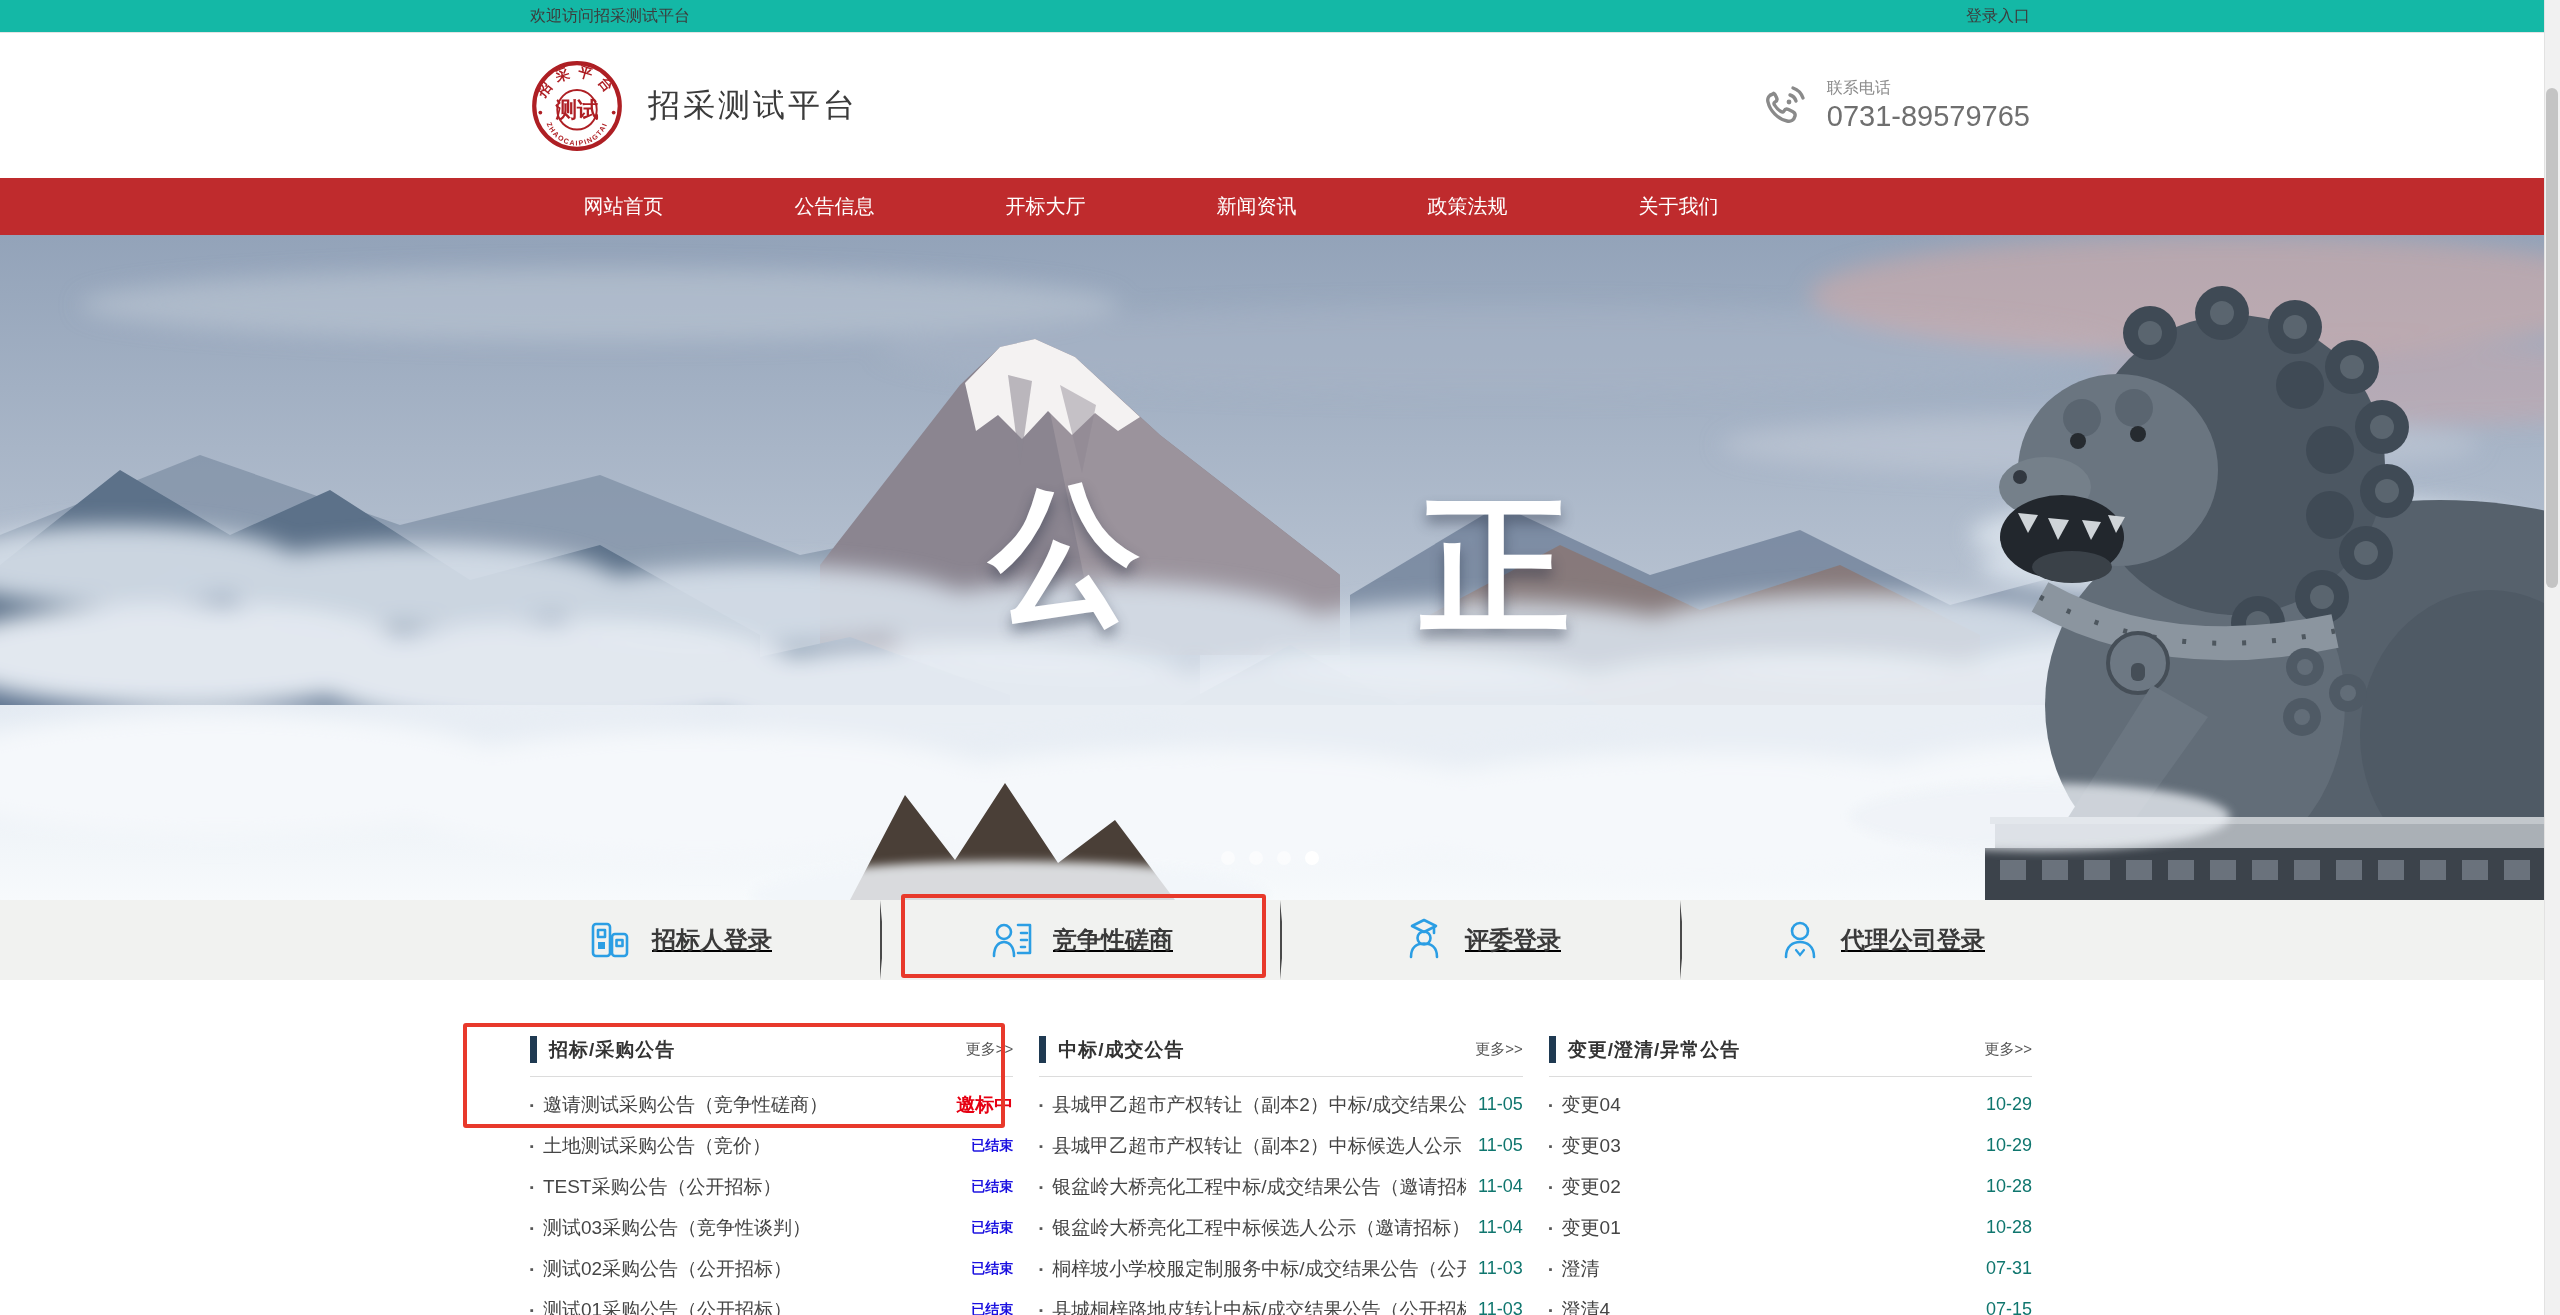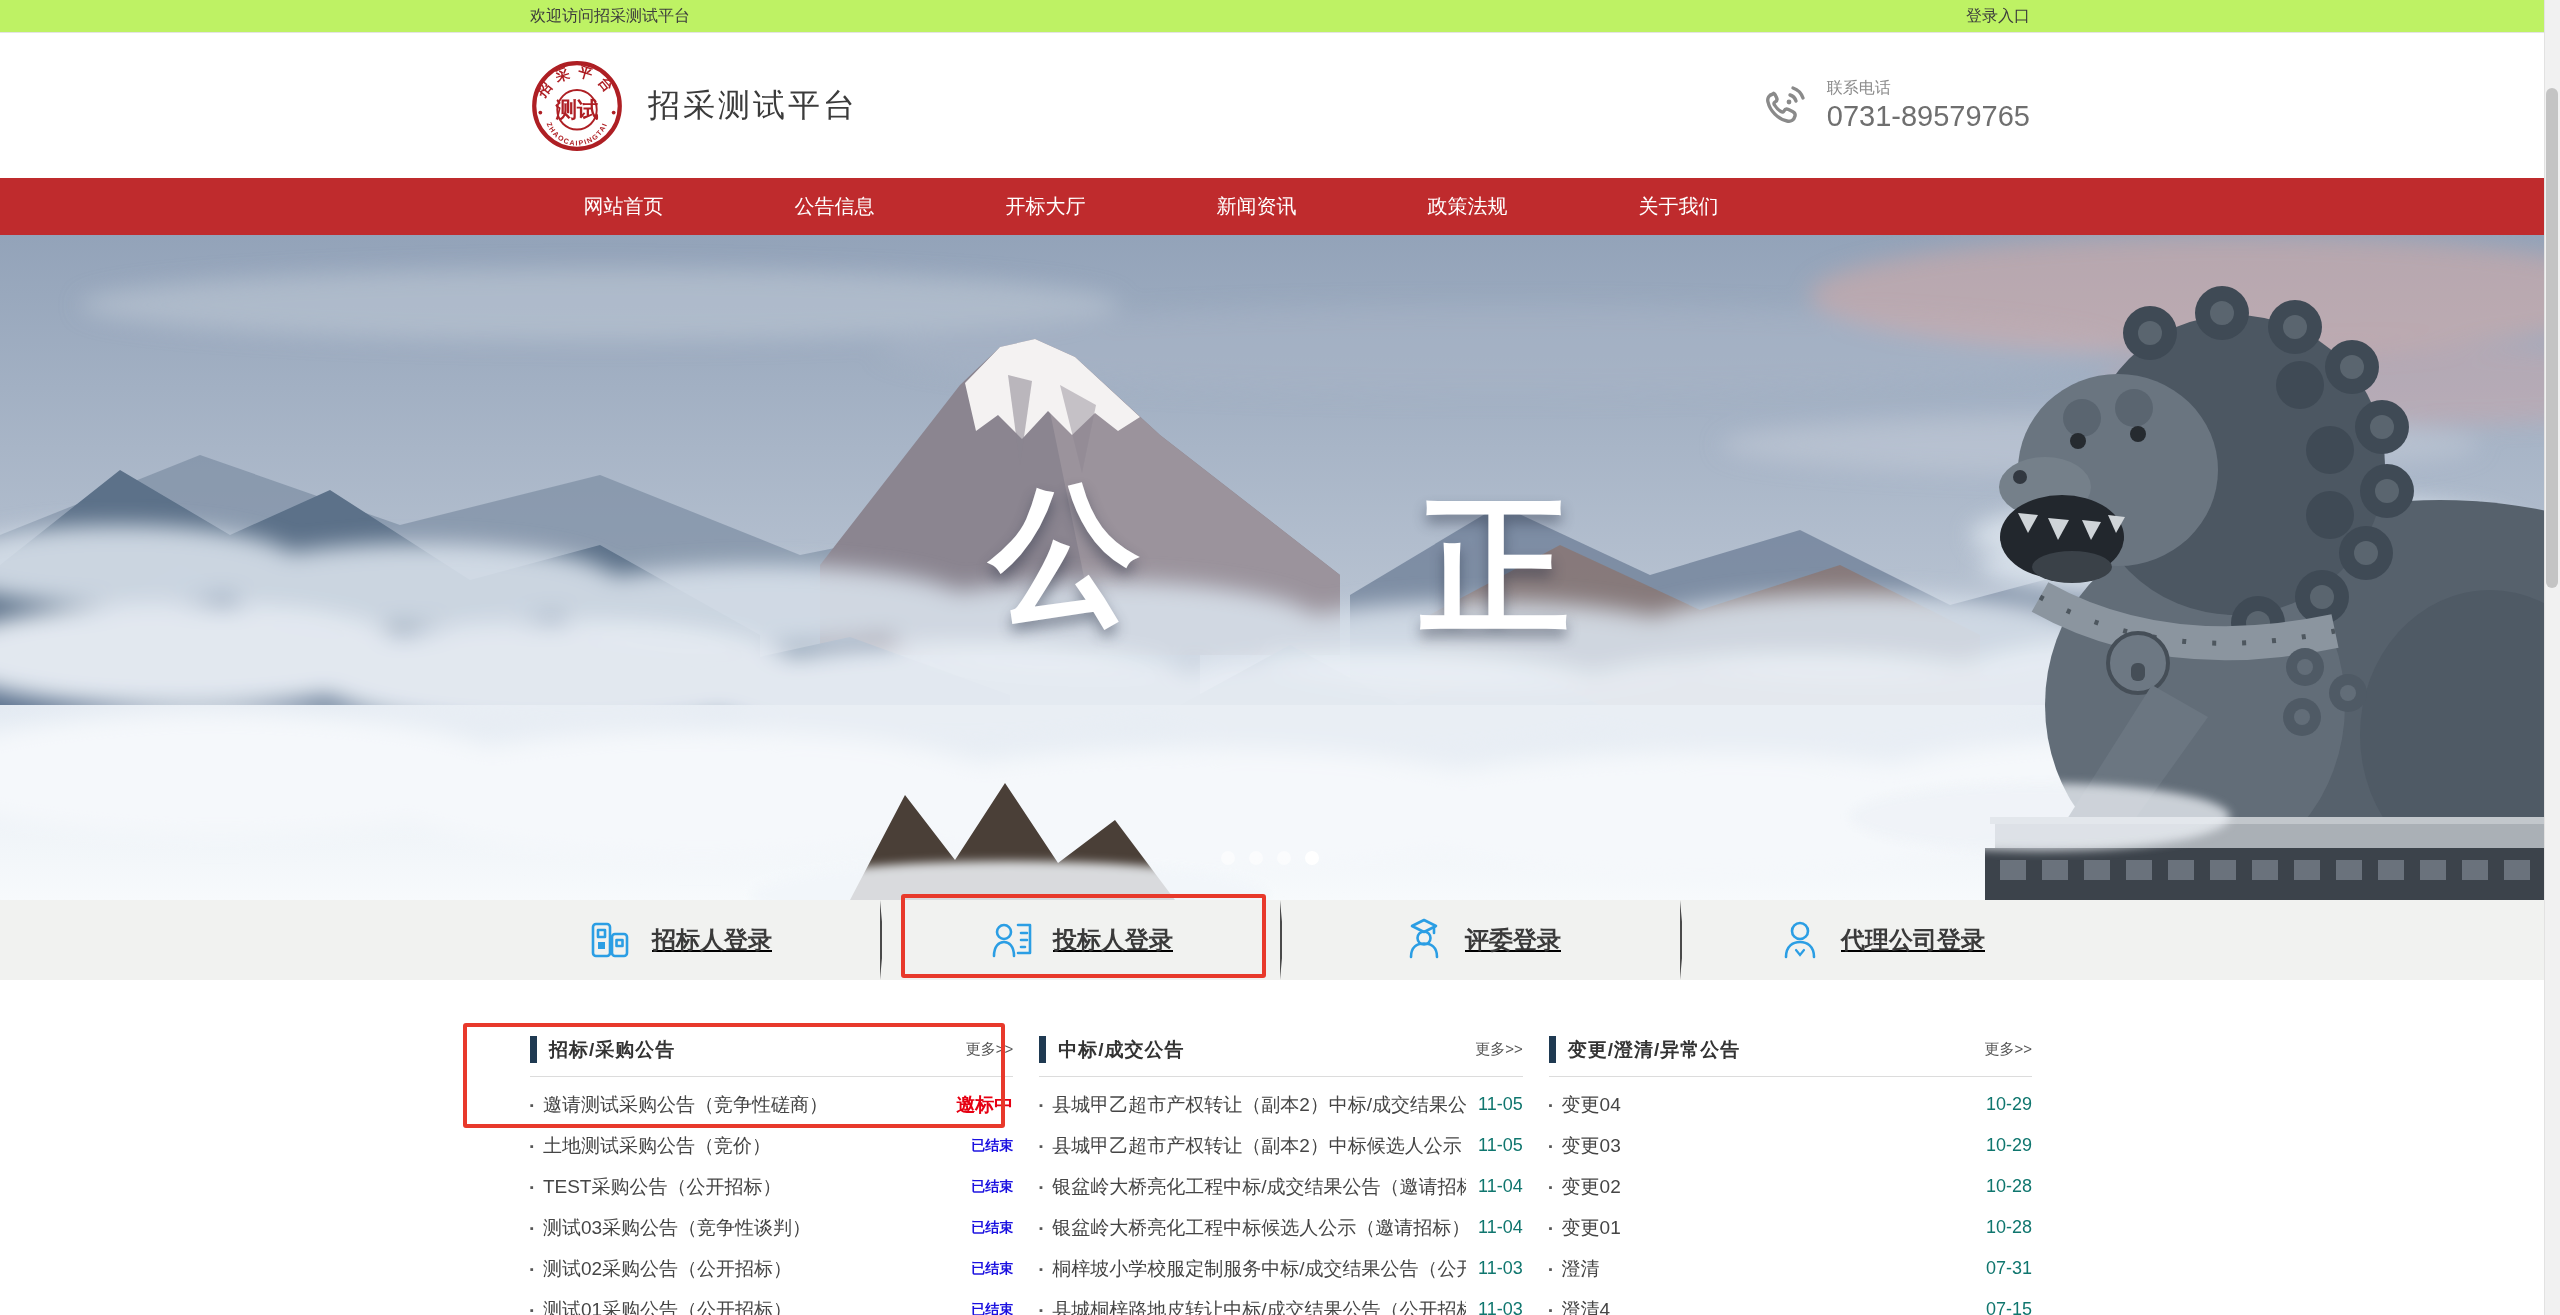--- a/index.html
+++ b/index.html
@@ -2,21 +2,21 @@
 <html><head>
 <meta charset="utf-8">
 <style>
   * { margin:0; padding:0; box-sizing:border-box; }
   html,body { width:2560px; height:1315px; overflow:hidden; background:#fff;
     font-family:"Liberation Sans", sans-serif; }
   .page { position:relative; width:2560px; height:1315px; }
 
   
   .topbar { position:absolute; left:0; top:0; width:2560px; height:33px;
-    background:#bef264; border-bottom:1px solid #e4e4e4; }
+    background:#14b8a6; border-bottom:1px solid #e4e4e4; }
   .topbar-inner { width:1500px; margin:0 auto; height:100%;
     display:flex; align-items:center; justify-content:space-between;
     font-size:16px; color:#3c3c3c; }
   .topbar-login { cursor:pointer; }
 
   
   .header { position:absolute; left:0; top:34px; width:2560px; height:144px; background:#fff; }
   .header-inner { width:1500px; margin:0 auto; height:100%;
     display:flex; align-items:center; }
   .brand { display:flex; align-items:center; gap:24px; }
@@ -335,21 +335,21 @@
         </svg>
         <span class="login-label">招标人登录</span>
       </div>
       <div class="login-cell">
         <svg class="login-icon" viewBox="0 0 46 46" fill="none" stroke="#2b9ee4" stroke-width="2.6" stroke-linecap="round" stroke-linejoin="round">
           <circle cx="15" cy="15" r="7"></circle>
           <path d="M5,39 c0,-10 5,-14 10,-14 s10,4 10,14"></path>
           <path d="M29,8 h12 v28 h-12"></path>
           <path d="M32,16 h6 M32,23 h6 M32,30 h4"></path>
         </svg>
-        <span class="login-label">投标人登录</span>
+        <span class="login-label">竞争性磋商</span>
       </div>
       <div class="login-cell">
         <svg class="login-icon" viewBox="0 0 46 46" fill="none" stroke="#2b9ee4" stroke-width="2.6" stroke-linecap="round" stroke-linejoin="round">
           <path d="M23,3 L35,9 L23,15 L11,9 Z"></path>
           <path d="M33,10 v6"></path>
           <circle cx="23" cy="21" r="6.5"></circle>
           <path d="M10,40 c0,-10 6,-13.5 13,-13.5 s13,3.5 13,13.5"></path>
         </svg>
         <span class="login-label">评委登录</span>
       </div>

